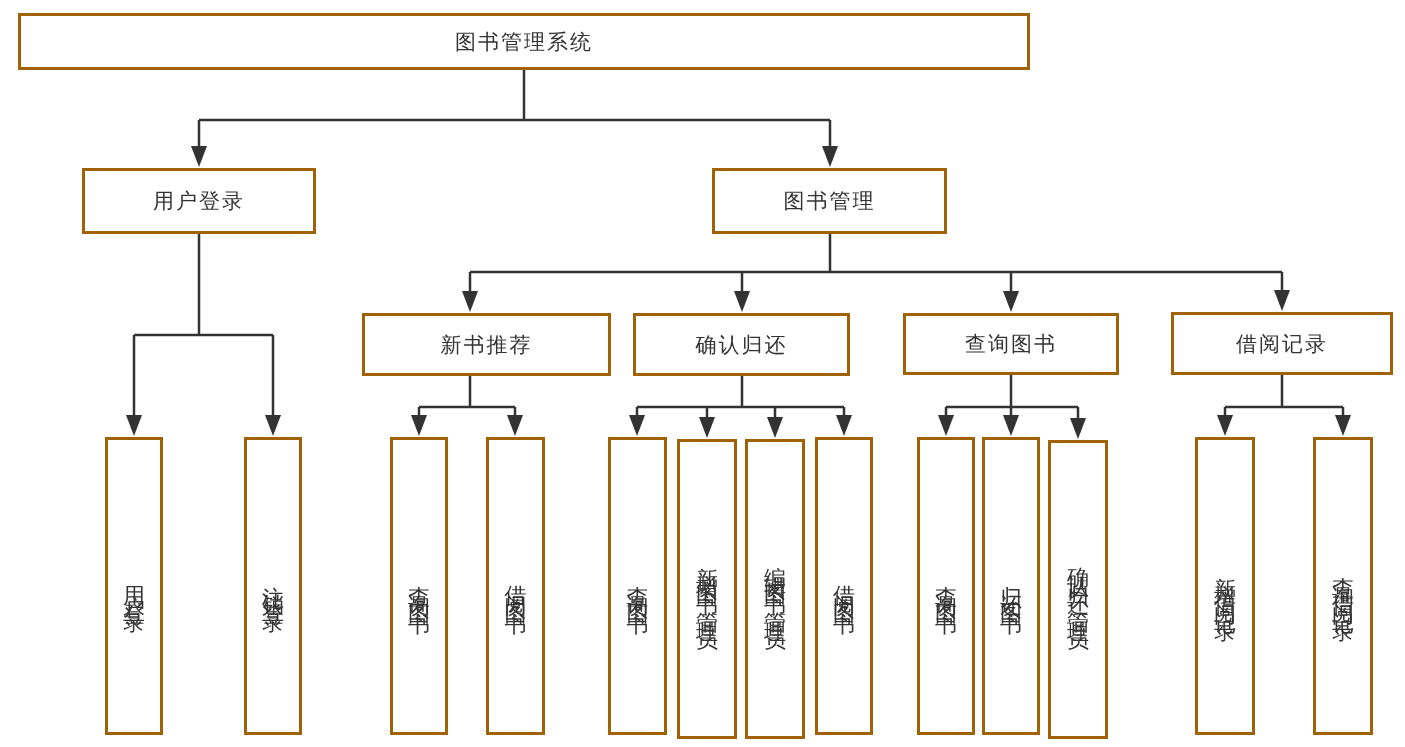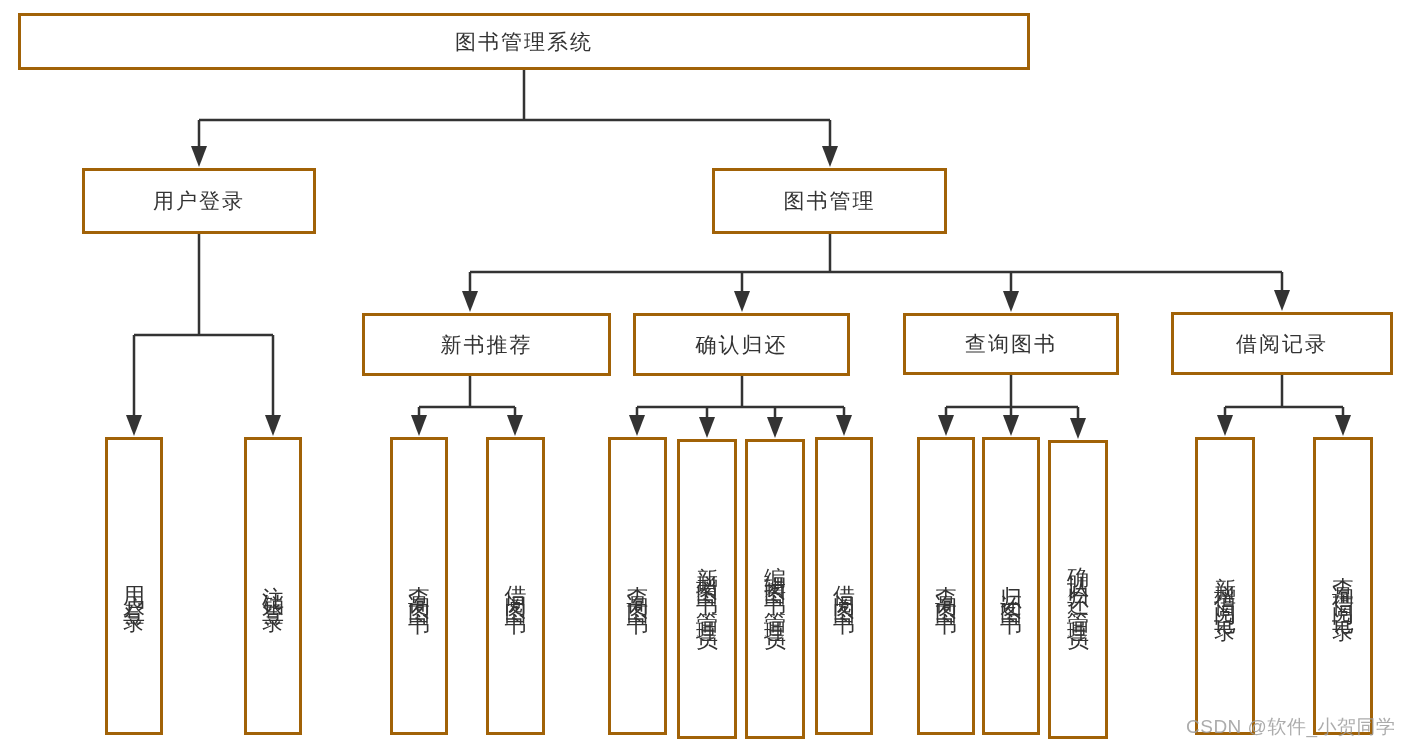--- a/index.html
+++ b/index.html
@@ -110,15 +110,14 @@
   <div class="node v-node" style="left:745px;top:439px;width:60px;height:300px;">编辑图书（管理员）</div>
   <div class="node v-node" style="left:815px;top:437px;width:58px;height:298px;">借阅图书</div>
 
   <div class="node v-node" style="left:917px;top:437px;width:58px;height:298px;">查询图书</div>
   <div class="node v-node" style="left:982px;top:437px;width:58px;height:298px;">归还图书</div>
   <div class="node v-node" style="left:1048px;top:440px;width:60px;height:299px;">确认归还（管理员）</div>
 
   <div class="node v-node" style="left:1195px;top:437px;width:60px;height:298px;">新增借阅记录</div>
   <div class="node v-node" style="left:1313px;top:437px;width:60px;height:298px;">查询借阅记录</div>
 
-  <div class="watermark">CSDN @软件_小贺同学</div>
 
 </div>
 
 </body></html>

